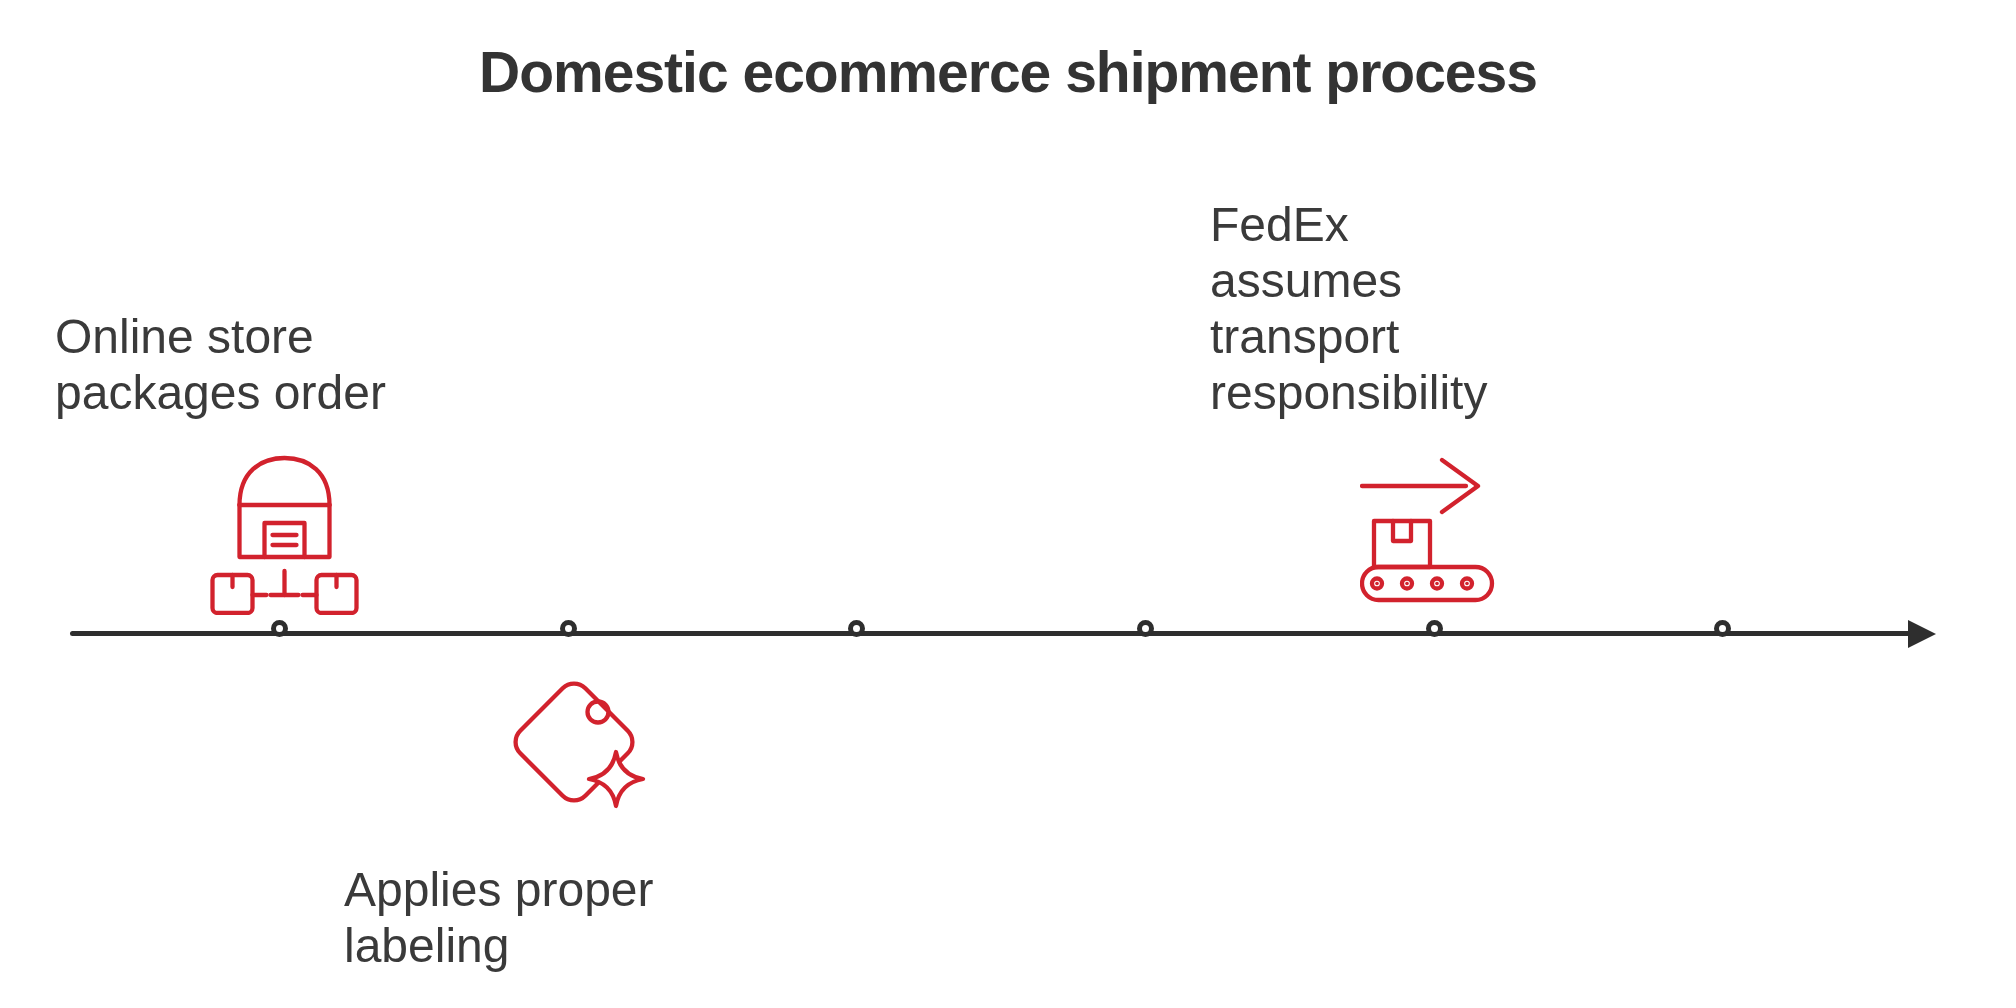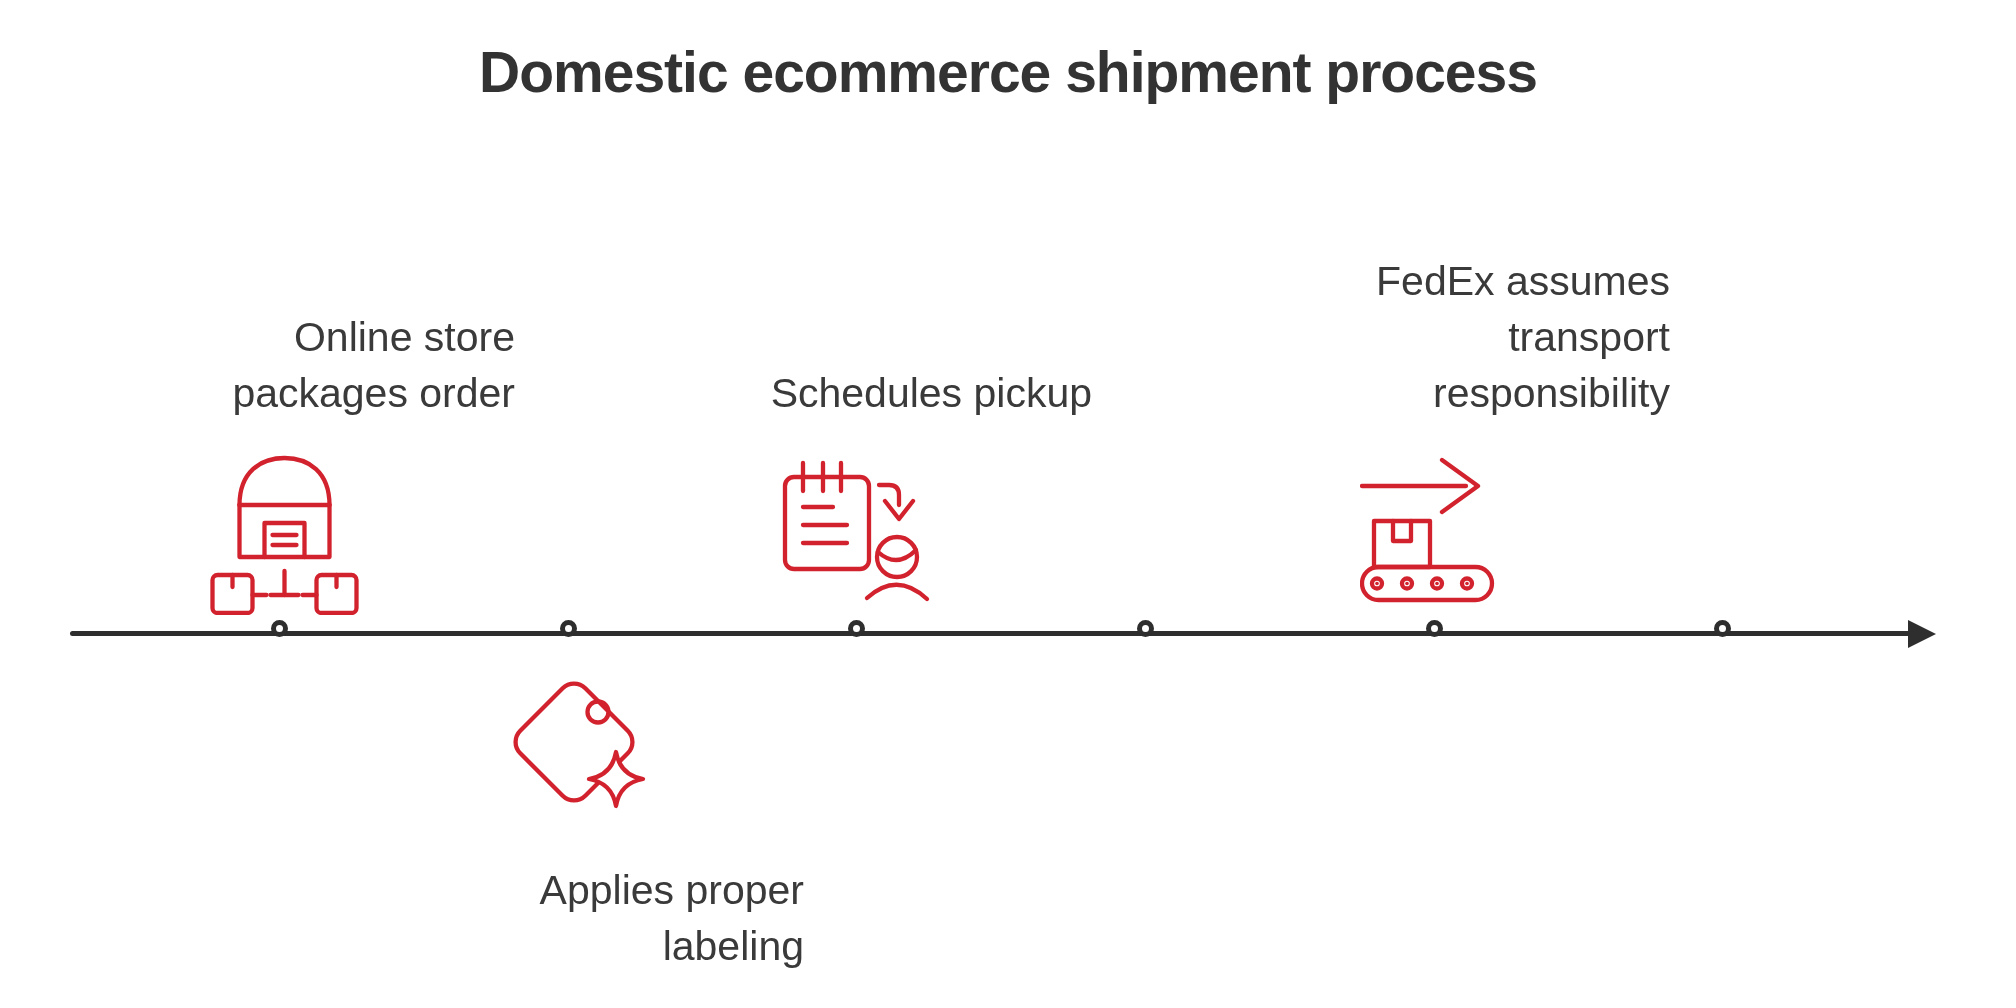--- a/index.html
+++ b/index.html
@@ -40,22 +40,22 @@
     position:absolute;top:620px;
     width:17px;height:17px;border-radius:50%;
     background:var(--bg);border:5px solid var(--line);
   }
   
   .step{position:absolute;width:460px;}
   .step.above{top:150px;height:465px;}
   .step.below{top:650px;height:350px;}
   .step-label{
     position:absolute;left:0;width:100%;
-    text-align:right;color:var(--text);
-    font-size:41px;line-height:56px;font-weight:400;
+    text-align:left;color:var(--text);
+    font-size:48px;line-height:56px;font-weight:400;
   }
   .step.above .step-label{bottom:194px;}
   .step.below .step-label{top:212px;}
   .step-label span{display:inline-block;}
   .icon{
     position:absolute;left:50%;transform:translateX(-50%);
     color:var(--red);
   }
   .step.above .icon{bottom:0;}
   .icon svg{display:block;}
@@ -122,39 +122,20 @@
         <path d="M50,150 H64"></path>
           <path d="M100,150 H114"></path>
         <rect x="10" y="130" width="40" height="38" rx="5"></rect>
         <path d="M30,130 V142"></path>
         <rect x="114" y="130" width="40" height="38" rx="5"></rect>
         <path d="M134,130 V142"></path>
       </svg>
     </div>
   </div>
 
-  <div class="step above s3">
-    <div class="step-label"><span>Schedules pickup</span></div>
-    <div class="icon">
-      <svg width="170" height="170" viewBox="0 0 170 170">
-        <rect x="8" y="32" width="84" height="92" rx="9"></rect>
-        <path d="M26,18 V46"></path>
-          <path d="M46,18 V46"></path>
-          <path d="M64,18 V46"></path>
-        <path d="M26,62 H56"></path>
-          <path d="M26,80 H70"></path>
-          <path d="M26,98 H70"></path>
-        <path d="M102,40 H112 Q122,40 122,50 V60"></path>
-        <path d="M108,56 L122,74 L136,56"></path>
-        <circle cx="120" cy="112" r="20"></circle>
-        <path d="M101,107 Q120,124 139,105"></path>
-        <path d="M90,153 Q120,126 150,154"></path>
-      </svg>
-    </div>
-  </div>
 
 
   <div class="step above s5">
     <div class="step-label"><span>FedEx assumes transport responsibility</span></div>
     <div class="icon">
       <svg width="160" height="160" viewBox="0 0 160 160">
         <path d="M2,31 H106"></path>
         <path d="M82,5 L118,31 L82,57"></path>
         <rect x="14" y="66" width="56" height="46"></rect>
         <path d="M33,66 V86 H51 V66"></path>

